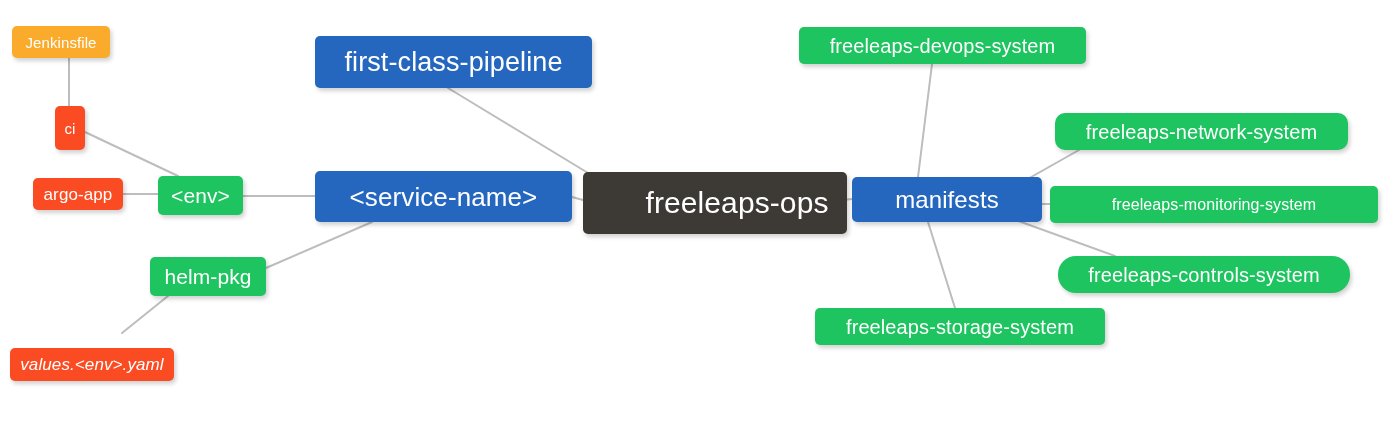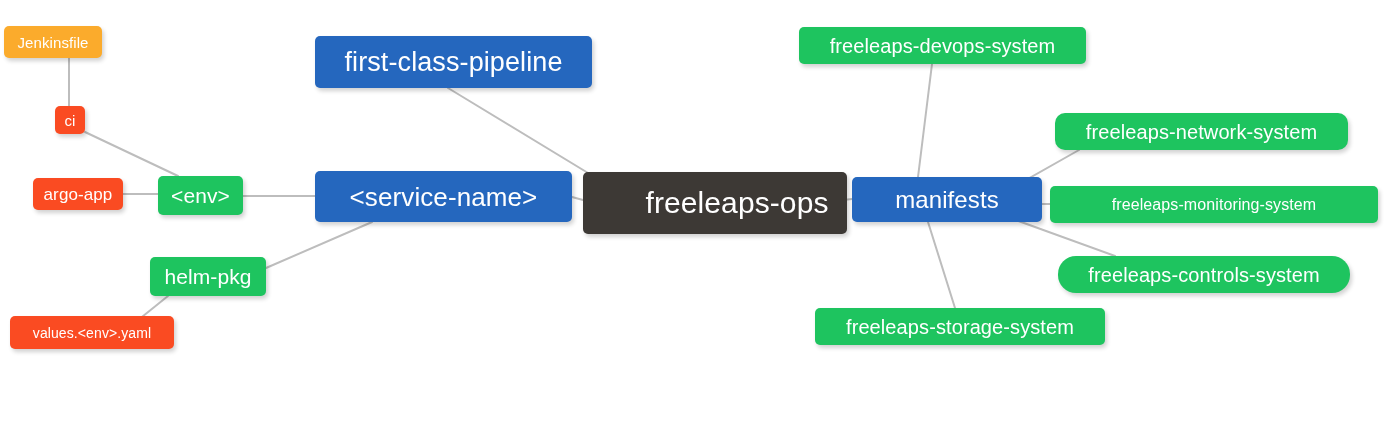--- a/index.html
+++ b/index.html
@@ -79,30 +79,30 @@
       </div>
       <div class="node" style="left: 852px; top: 177px; width: 190px; height: 45px; background: rgb(37, 103, 190); font-size: 24px;">
         <span class="node-label">manifests</span>
       </div>
       <div class="node" style="left: 158px; top: 176px; width: 85px; height: 39px; background: rgb(30, 196, 95); font-size: 21px;">
         <span class="node-label">&lt;env&gt;</span>
       </div>
       <div class="node" style="left: 150px; top: 257px; width: 116px; height: 39px; background: rgb(30, 196, 95); font-size: 21px;">
         <span class="node-label">helm-pkg</span>
       </div>
-      <div class="node" style="left: 4px; top: 26px; width: 98px; height: 32px; background: rgb(251, 171, 44); font-size: 15px;">
+      <div class="node" style="left: 12px; top: 26px; width: 98px; height: 32px; background: rgb(251, 171, 44); font-size: 15px;">
         <span class="node-label">Jenkinsfile</span>
       </div>
-      <div class="node" style="left: 55px; top: 106px; width: 30px; height: 28px; background: rgb(250, 75, 34); font-size: 15px;">
+      <div class="node" style="left: 55px; top: 106px; width: 30px; height: 44px; background: rgb(250, 75, 34); font-size: 15px;">
         <span class="node-label">ci</span>
       </div>
       <div class="node" style="left: 33px; top: 178px; width: 90px; height: 32px; background: rgb(250, 75, 34); font-size: 17px;">
         <span class="node-label">argo-app</span>
       </div>
-      <div class="node" style="left: 10px; top: 316px; width: 164px; height: 33px; background: rgb(250, 75, 34); font-size: 14px;">
+      <div class="node" style="left: 10px; top: 348px; width: 164px; height: 33px; background: rgb(250, 75, 34); font-size: 17px; font-style: italic;">
         <span class="node-label">values.&lt;env&gt;.yaml</span>
       </div>
       <div class="node" style="left: 799px; top: 27px; width: 287px; height: 37px; background: rgb(30, 196, 95); font-size: 20px;">
         <span class="node-label">freeleaps-devops-system</span>
       </div>
       <div class="node" style="left: 1055px; top: 113px; width: 293px; height: 37px; background: rgb(30, 196, 95); font-size: 20px; border-radius: 10px;">
         <span class="node-label">freeleaps-network-system</span>
       </div>
       <div class="node" style="left: 1050px; top: 186px; width: 328px; height: 37px; background: rgb(30, 196, 95); font-size: 16px;">
         <span class="node-label">freeleaps-monitoring-system</span>

